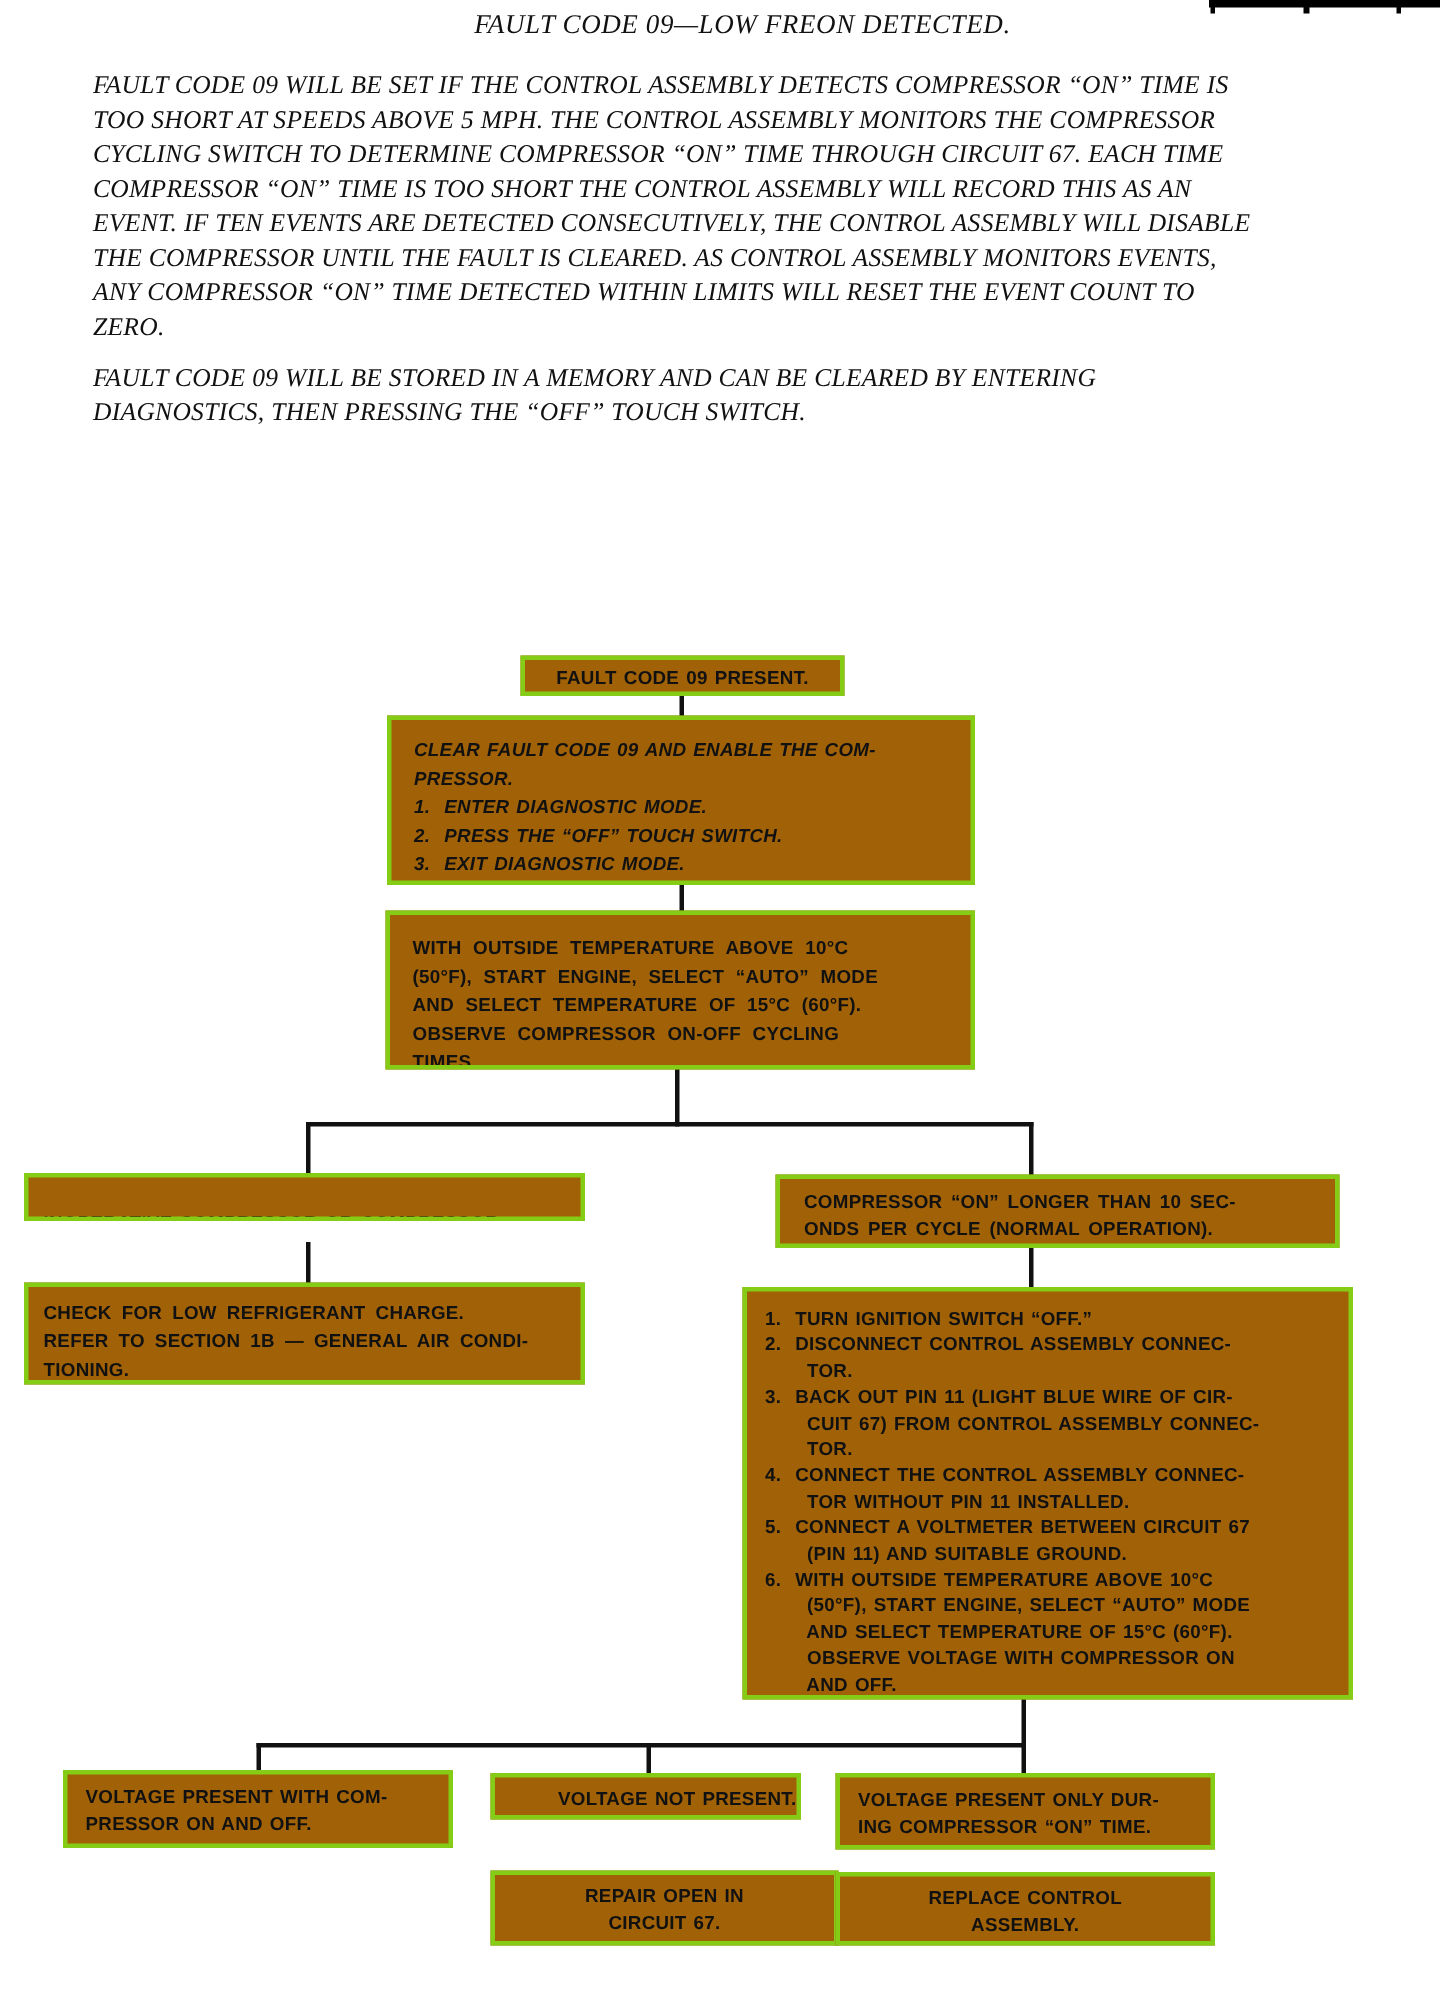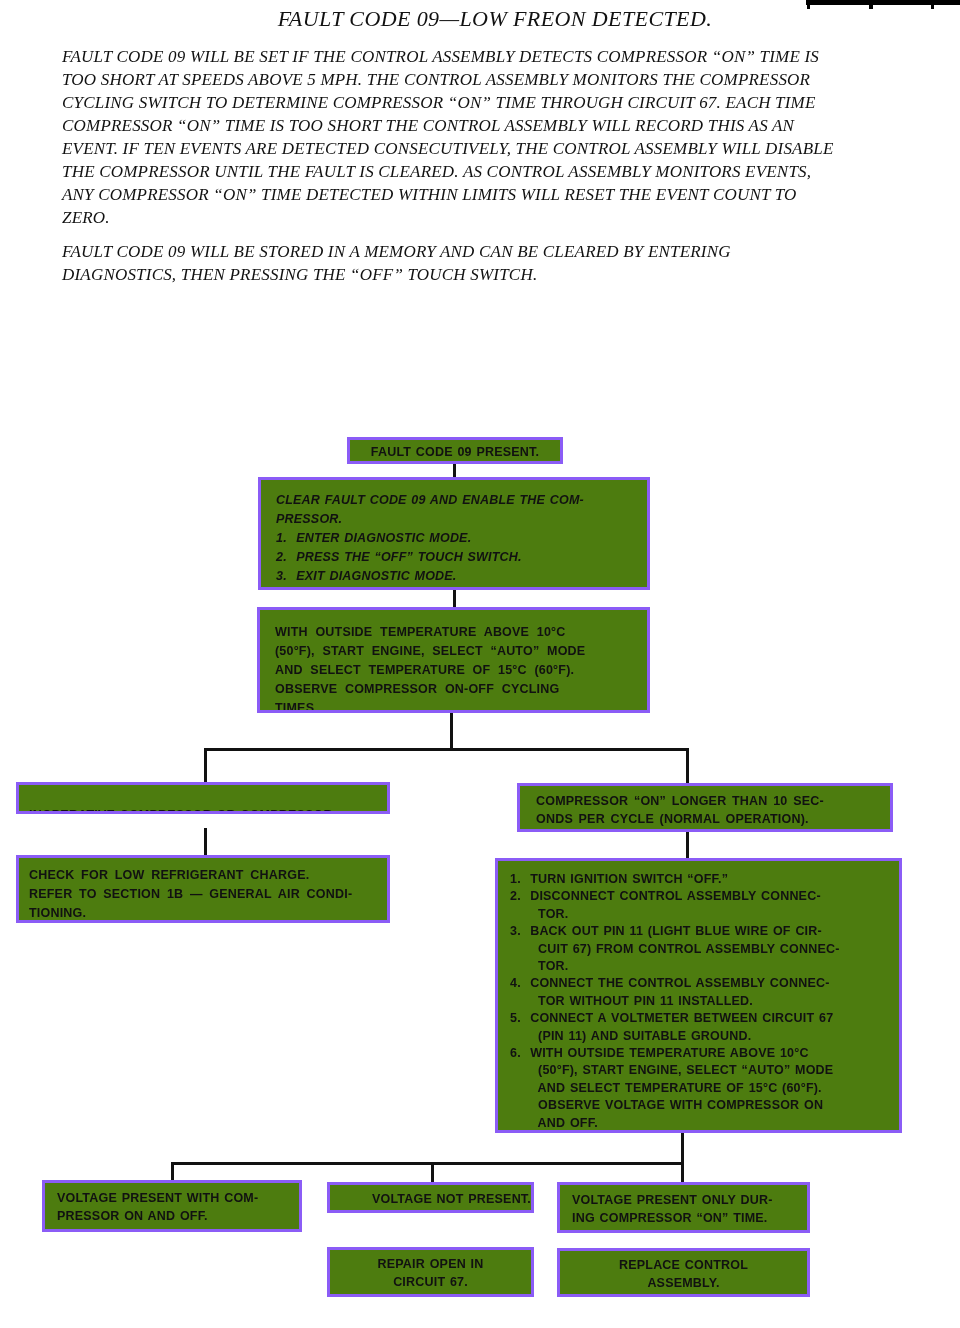--- a/index.html
+++ b/index.html
@@ -11,21 +11,21 @@
     overflow:hidden;
     font-family:"Liberation Sans", sans-serif;
     color:#111;
   }
   
   .doc-title{
     position:absolute; top:6px; left:0; width:960px;
     padding-left:30px; box-sizing:border-box;
     text-align:center;
     font-family:"Liberation Serif", serif;
-    font-size:22px; letter-spacing:.4px;
+    font-size:18px; letter-spacing:.4px;
     font-style:oblique 5deg;
     white-space:pre-line;
   }
   .doc-para{
     position:absolute; left:30px; width:924px;
     font-family:"Liberation Serif", serif;
     font-size:17px; line-height:23px; letter-spacing:.2px;
     font-style:oblique 5deg;
     white-space:pre-line;
     margin-left:32px;
@@ -34,43 +34,43 @@
   .para2{top:240px;}
   
   .artifact{position:absolute; background:#000;}
   .a-bar{left:806px; top:0; width:154px; height:5px;}
   .a-t1{left:807px; top:0; width:3px; height:9px;}
   .a-t2{left:869px; top:0; width:4px; height:9px;}
   .a-t3{left:931px; top:0; width:3px; height:9px;}
   
   .node{
     position:absolute;
-    border:3px solid #8b5cf6;
+    border:3px solid #84cc16;
     box-sizing:border-box;
-    background:#4d7c0f;
+    background:#a16207;
     font-family:"Liberation Sans", sans-serif;
     font-weight:700;
     font-size:12.5px;
     line-height:17.5px;
     letter-spacing:.2px;
     word-spacing:1px;
     white-space:pre;
     overflow:hidden;
   }
   .n-start           {left:347px; top:437px; width:216px; height:27px; text-align:center; padding-top:3px; line-height:18px;}
   .n-clear           {left:258px; top:477px; width:392px; height:113px; padding:11px 6px 0 15px; line-height:19px;font-style:italic;}
   .n-observe         {left:257px; top:607px; width:393px; height:106px; padding:13px 6px 16px 15px; line-height:19px; word-spacing:4px;}
   .n-inoperative     {left:16px;  top:782px; width:374px; height:32px;  padding:22px 4px 0 10px;}
   .n-check-charge    {left:16px;  top:855px; width:374px; height:68px;  padding:8px 4px 0 10px; line-height:19px; word-spacing:3px;}
   .n-normal-op       {left:517px; top:783px; width:376px; height:49px;  padding:7px 4px 0 16px; word-spacing:2px;}
   .n-test-steps      {left:495px; top:858px; width:407px; height:275px; padding:10px 4px 0 12px; line-height:17.4px;}
   .n-volt-on-off     {left:42px;  top:1180px; width:260px; height:52px; padding:7px 4px 0 12px;}
   .n-repair-short    {left:42px;  top:1247px; width:260px; height:50px; padding:7px 4px 0 18px;}
   .n-volt-not-present{left:327px; top:1182px; width:207px; height:31px; padding:6px 0 0 11px;text-align:right;}
-  .n-repair-open     {left:327px; top:1247px; width:207px; height:50px; padding:6px 0 0 0; text-align:center;}
+  .n-repair-open     {left:327px; top:1247px; width:232px; height:50px; padding:6px 0 0 0; text-align:center;}
   .n-volt-on-only    {left:557px; top:1182px; width:253px; height:51px; padding:7px 4px 0 12px;}
   .n-replace         {left:557px; top:1248px; width:253px; height:49px; padding:6px 0 0 0; text-align:center;}
   
   .conn{position:absolute; background:#111;}
   .c-v {width:3px;}
   .c-h {height:3px;}
   .c-v1 {left:453px; top:462px; height:16px;}
   .c-v2 {left:453px; top:588px; height:20px;}
   .c-v3 {left:450px; top:711px; height:40px;}
   .c-h1 {left:204px; top:748px; width:485px;}

